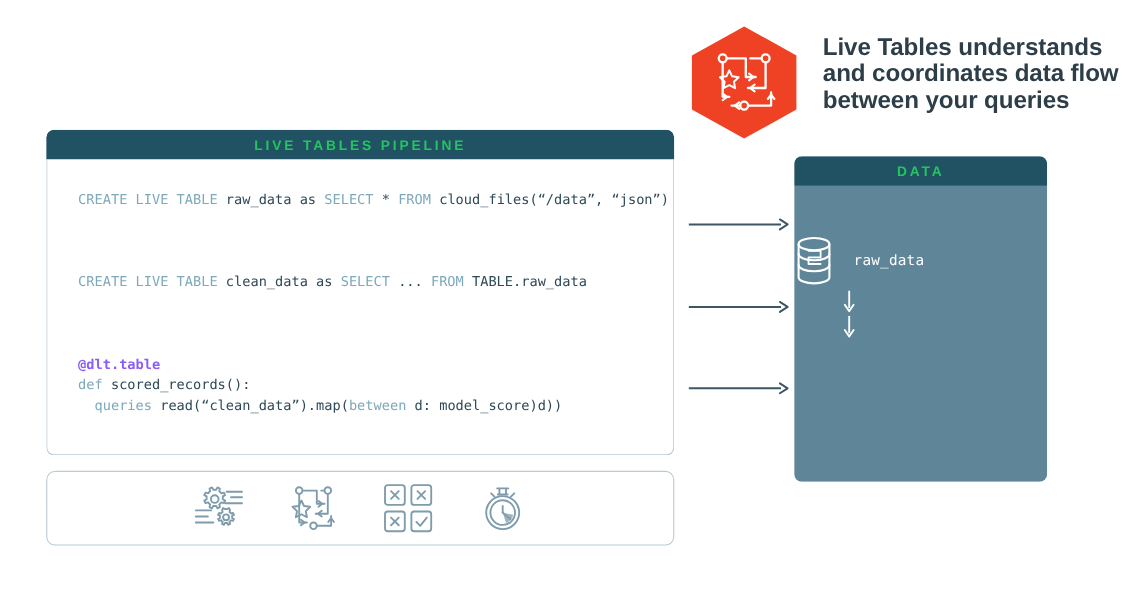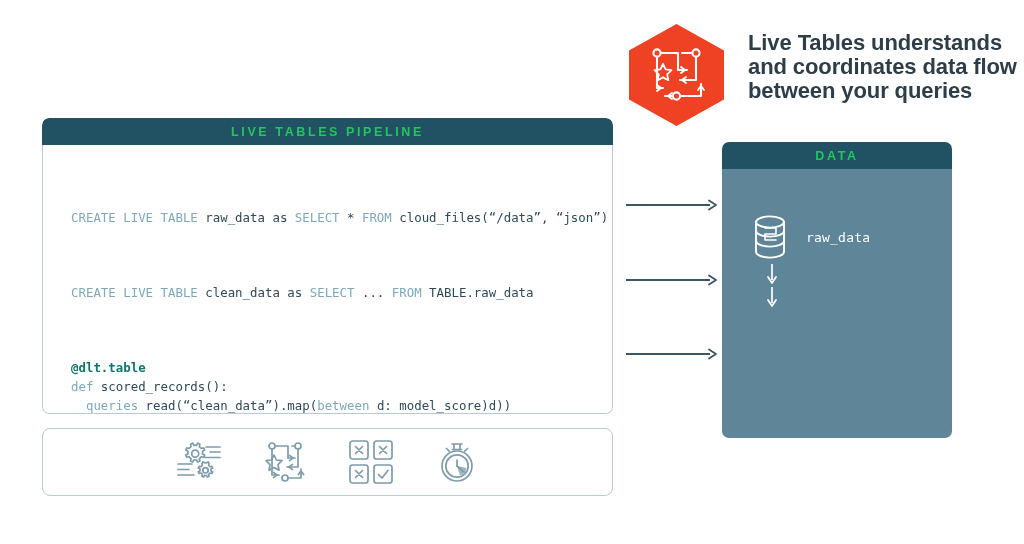--- a/index.html
+++ b/index.html
@@ -40,43 +40,43 @@
 
   
   #pipeline-panel { left: 42px; top: 118px; width: 571px; height: 296px; }
   #pipeline-panel .panel-head { height: 27px; border-radius: 7px 7px 0 0; }
   #pipeline-body {
     height: 269px;
     background: #ffffff;
     border: 1px solid #b9cbd4;
     border-top: none;
     border-radius: 0 0 7px 7px;
-    padding: 63px 0 0 28px;
+    padding: 26px 0 0 28px;
   }
   .code-line {
     font-family: "DejaVu Sans Mono", monospace;
     font-size: 12.4px;
     line-height: 19px;
     color: #2f4a57;
     white-space: pre;
   }
   .kw  { color: #7ea9ba; }
-  .dec { color: #0f766e; font-weight: 600; }
+  .dec { color: #8b5cf6; font-weight: 600; }
   .blk { margin-bottom: 56px; }
   .blk.last { margin-bottom: 0; }
 
   
   #data-panel { left: 722px; top: 118px; width: 230px; height: 296px; margin-top: 24px; }
   #data-panel .panel-head { height: 27px; }
   #data-body {
     height: 269px;
     background: #5f8698;
     padding-top: 42px;
   }
-  .db-row { display: flex; align-items: center; height: 52px; padding-left: 30px; }
+  .db-row { display: flex; align-items: center; height: 52px; }
   .db-label {
     font-family: "DejaVu Sans Mono", monospace;
     font-size: 13px;
     color: #ffffff;
     margin-left: 18px;
     letter-spacing: 0.2px;
   }
   .v-arrow { height: 23px; display: flex; align-items: center; padding-left: 44px; }
 
   

